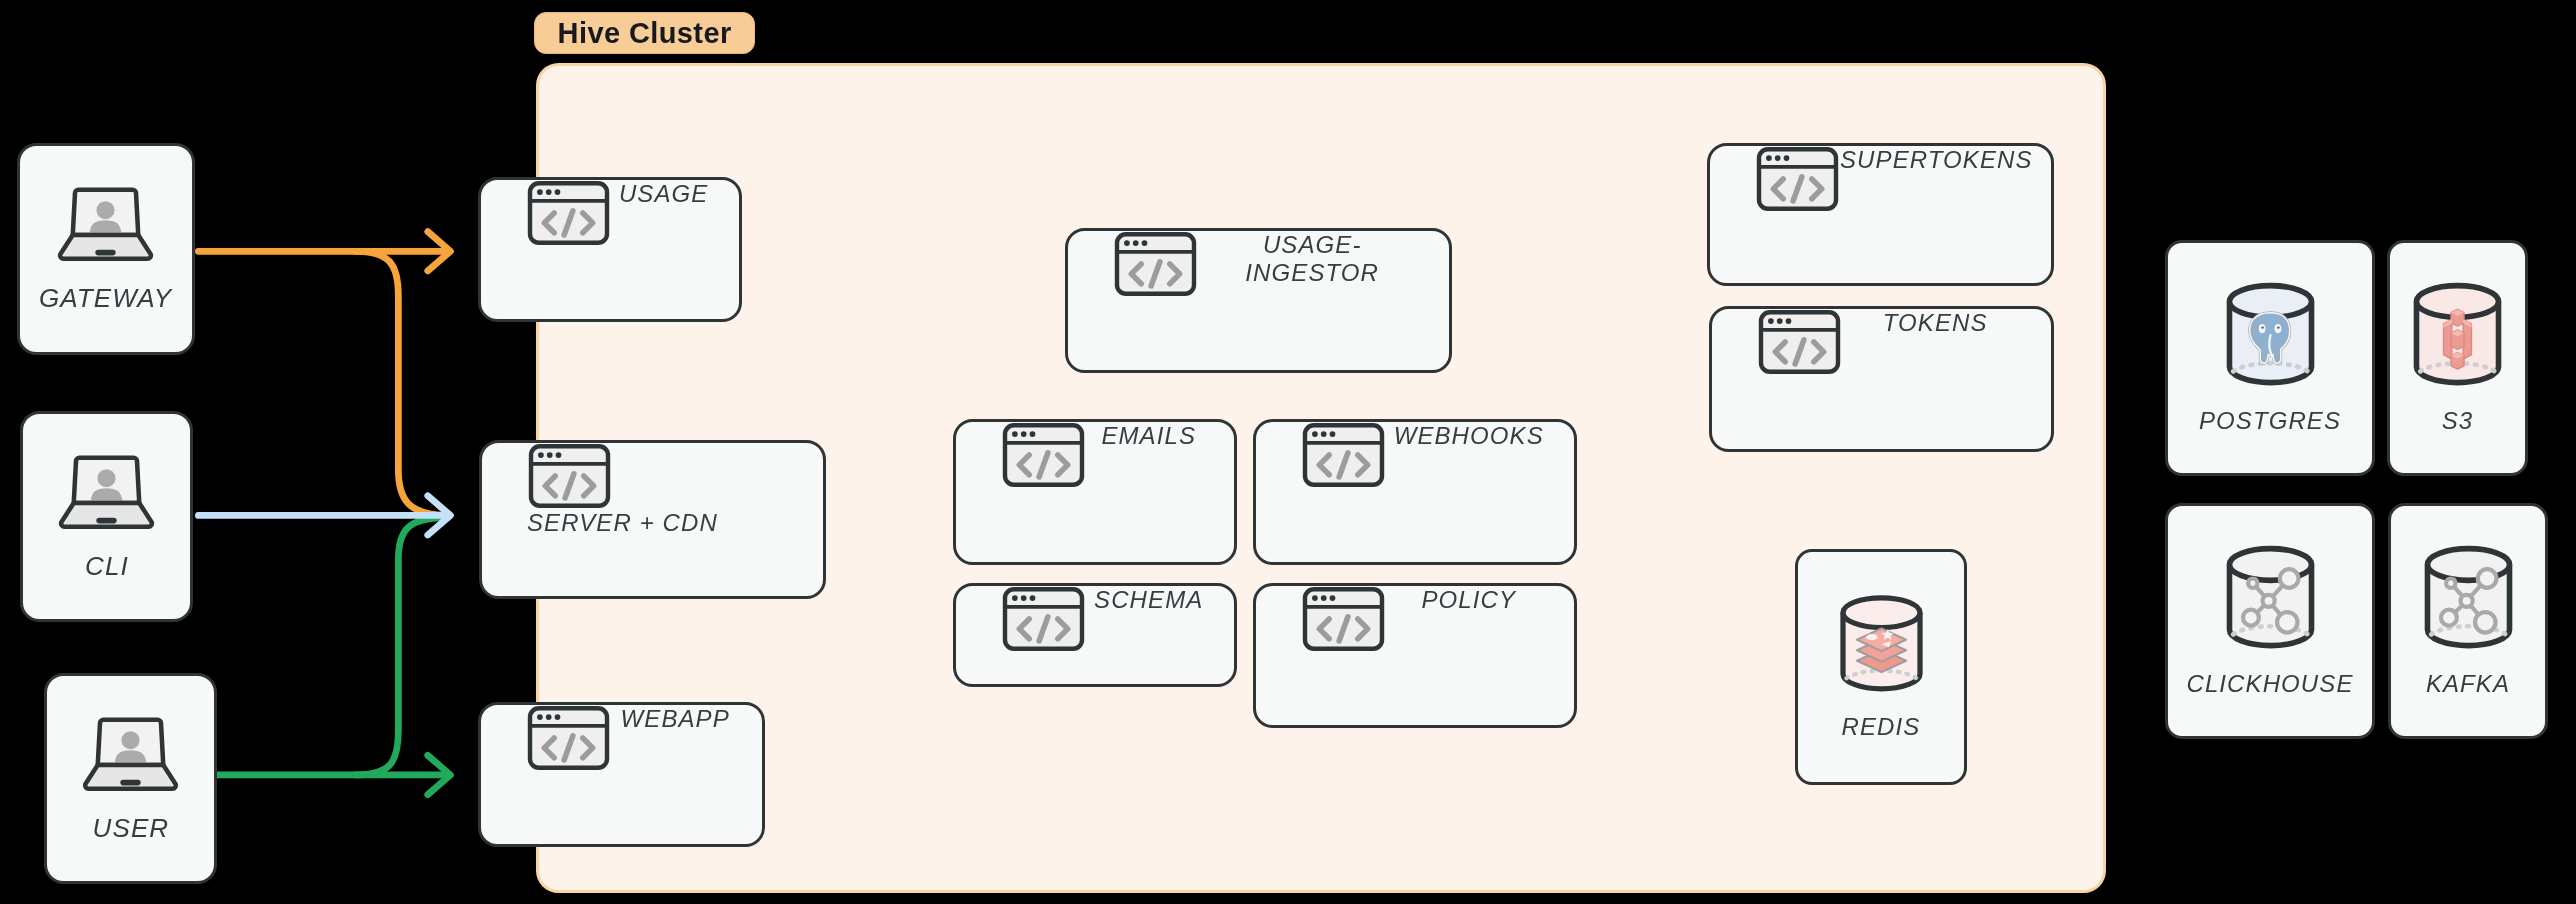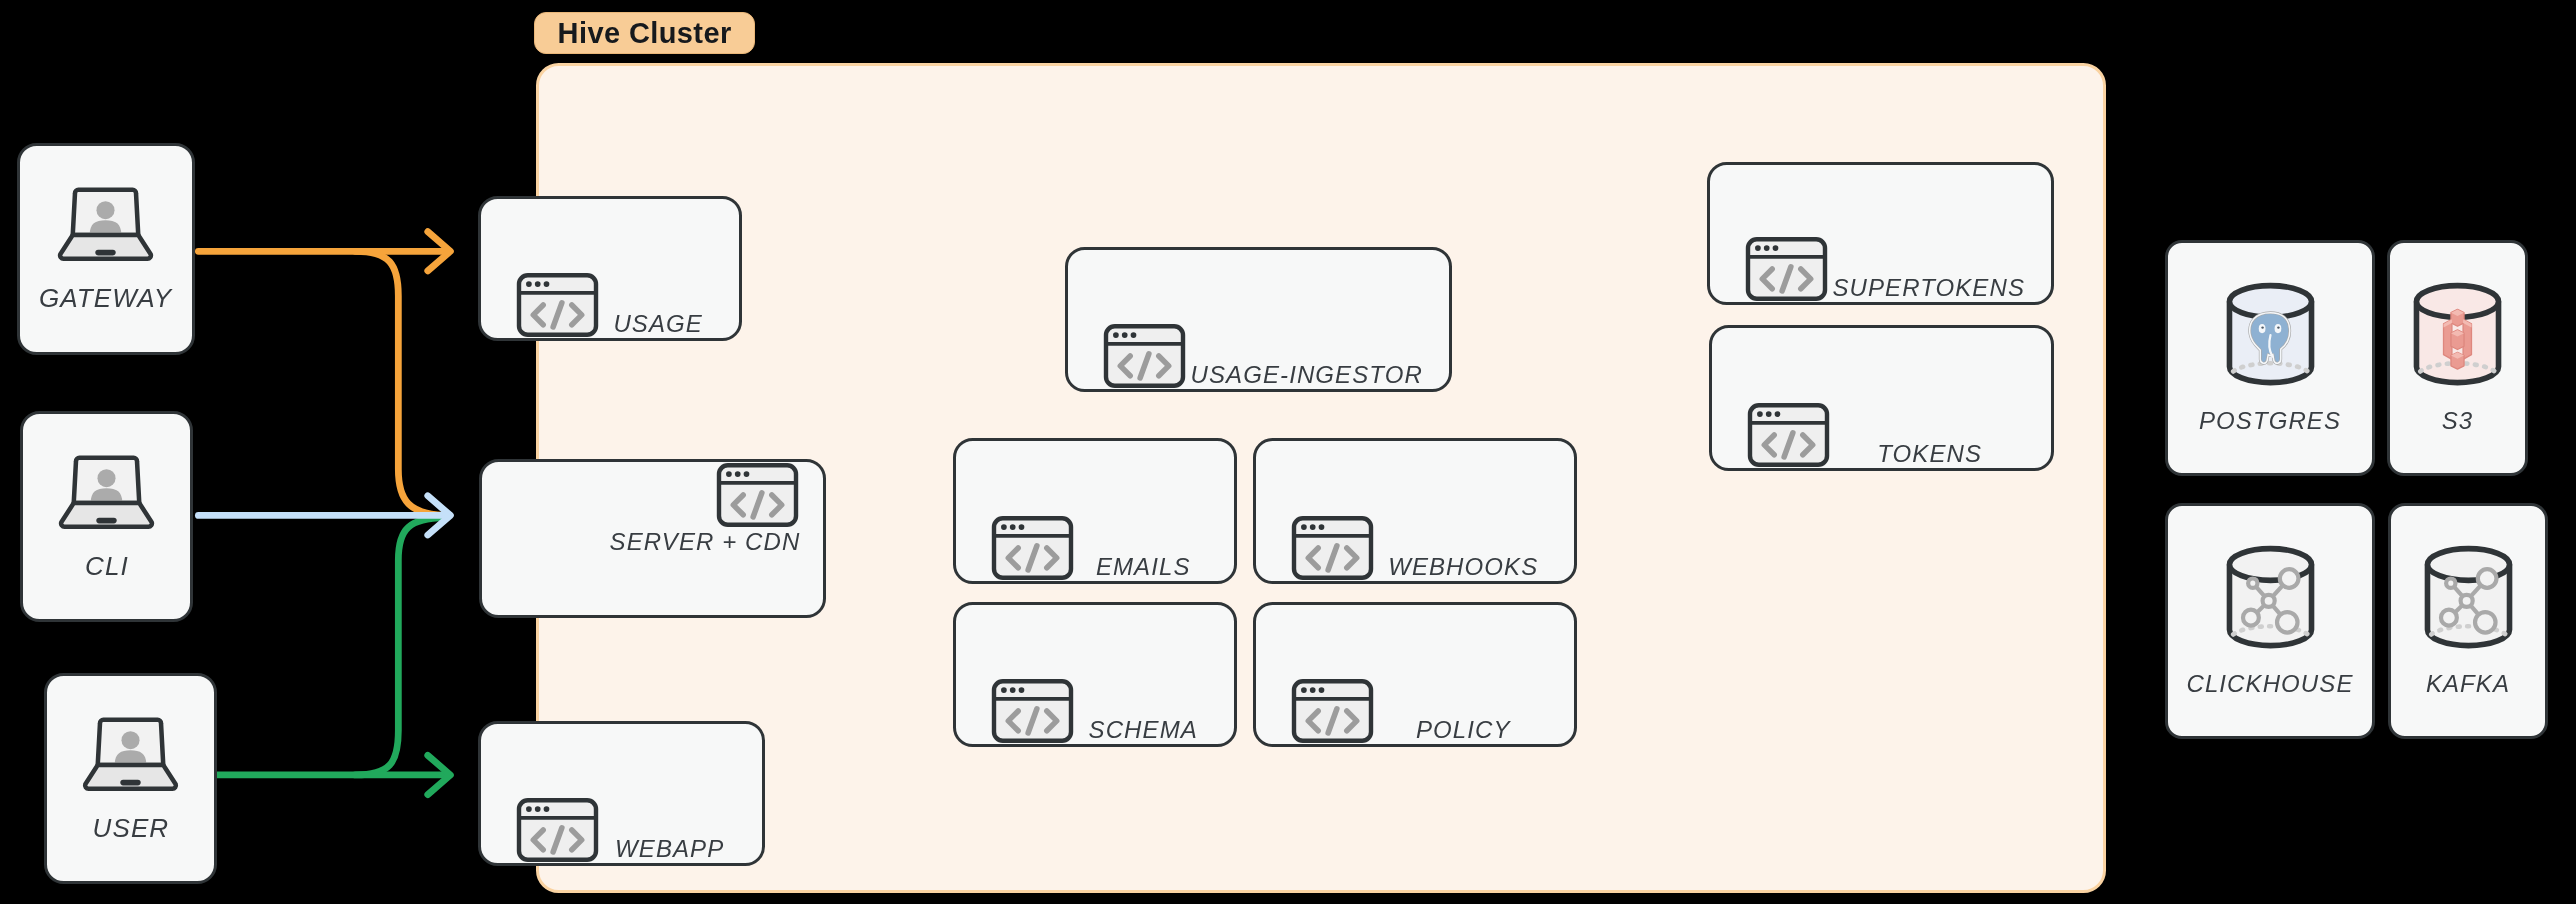--- a/index.html
+++ b/index.html
@@ -13,21 +13,21 @@
   .cluster{position:absolute;left:536px;top:63px;width:1570px;height:830px;
     background:#FDF3EA;border:3px solid #FAD3A2;border-radius:22.6px;box-sizing:border-box;}
   .badge{position:absolute;left:534px;top:12px;height:42px;box-sizing:border-box;
     background:#F8CC96;border:1.5px solid #E9B678;border-radius:12px;
     display:inline-flex;align-items:center;padding:0 22.6px;
     font-size:29px;font-weight:bold;color:#16191D;letter-spacing:0.4px;}
 
   
   .card{position:absolute;background:#F7F8F8;border:3.8px solid #2F3437;border-radius:19.6px;
     box-sizing:border-box;display:flex;}
-  .svc{align-items:flex-end;padding-left:34px;padding-right:22.6px;margin-top:19px;}
+  .svc{align-items:flex-start;padding-left:45px;padding-right:22.6px;}
   .svc .bwin{width:85px;height:66px;flex:0 0 auto;}
   .nlabel{font-style:italic;color:#383D42;letter-spacing:1.1px;}
   .svc .nlabel{flex:1;text-align:center;font-size:24px;}
   .vert{flex-direction:column;align-items:center;justify-content:center;gap:16.6px;border-radius:17px;}
   .vert .nlabel{font-size:24px;text-align:center;}
   .client{flex-direction:column;align-items:center;justify-content:center;gap:15px;}
   .client .nlabel{font-size:26px;}
   .lap{width:113px;height:84px;}
   .cyl{width:97px;height:110px;}
 </style>
@@ -167,21 +167,21 @@
       <circle cx="12" cy="11" r="2.6" fill="#2F3437"></circle>
         <circle cx="20" cy="11" r="2.6" fill="#2F3437"></circle>
         <circle cx="28" cy="11" r="2.6" fill="#2F3437"></circle>
       <polyline points="25,30 16,39 25,48" fill="none" stroke="#9C9C9C" stroke-width="5" stroke-linecap="round" stroke-linejoin="round"></polyline>
       <polyline points="51,30 60,39 51,48" fill="none" stroke="#9C9C9C" stroke-width="5" stroke-linecap="round" stroke-linejoin="round"></polyline>
       <line x1="42" y1="28" x2="34" y2="50" stroke="#9C9C9C" stroke-width="5" stroke-linecap="round"></line>
     </svg>
     <div class="nlabel">WEBHOOKS</div>
   </div>
 
-  <div class="card svc" style="left:953px;top:583px;width:284px;height:145px;">
+  <div class="card svc" style="left:953px;top:583px;width:284px;height:104px;">
     <svg class="bwin" viewBox="0 0 76 60">
       <rect x="3" y="3" width="70" height="54" rx="8" fill="#EFEFEF" stroke="#2F3437" stroke-width="4"></rect>
       <line x1="3" y1="19" x2="73" y2="19" stroke="#2F3437" stroke-width="3.5"></line>
       <circle cx="12" cy="11" r="2.6" fill="#2F3437"></circle>
         <circle cx="20" cy="11" r="2.6" fill="#2F3437"></circle>
         <circle cx="28" cy="11" r="2.6" fill="#2F3437"></circle>
       <polyline points="25,30 16,39 25,48" fill="none" stroke="#9C9C9C" stroke-width="5" stroke-linecap="round" stroke-linejoin="round"></polyline>
       <polyline points="51,30 60,39 51,48" fill="none" stroke="#9C9C9C" stroke-width="5" stroke-linecap="round" stroke-linejoin="round"></polyline>
       <line x1="42" y1="28" x2="34" y2="50" stroke="#9C9C9C" stroke-width="5" stroke-linecap="round"></line>
     </svg>
@@ -223,20 +223,36 @@
       <circle cx="12" cy="11" r="2.6" fill="#2F3437"></circle>
         <circle cx="20" cy="11" r="2.6" fill="#2F3437"></circle>
         <circle cx="28" cy="11" r="2.6" fill="#2F3437"></circle>
       <polyline points="25,30 16,39 25,48" fill="none" stroke="#9C9C9C" stroke-width="5" stroke-linecap="round" stroke-linejoin="round"></polyline>
       <polyline points="51,30 60,39 51,48" fill="none" stroke="#9C9C9C" stroke-width="5" stroke-linecap="round" stroke-linejoin="round"></polyline>
       <line x1="42" y1="28" x2="34" y2="50" stroke="#9C9C9C" stroke-width="5" stroke-linecap="round"></line>
     </svg>
     <div class="nlabel">TOKENS</div>
   </div>
 
+  <div class="card vert" style="left:1795px;top:549px;width:172px;height:236px;">
+    <svg class="cyl" style="width:91px;height:104px;" viewBox="0 0 104 118">
+      <path d="M8 22 L8 92 A44 17 0 0 0 96 92 L96 22" fill="#FAEDEB" stroke="#2F3437" stroke-width="6"></path>
+      <path d="M12 97 A44 15 0 0 1 92 97" fill="none" stroke="#CFCFCF" stroke-width="5" stroke-dasharray="2 8" stroke-linecap="round"></path>
+      <ellipse cx="52" cy="22" rx="44" ry="17" fill="#FAEDEB" stroke="#2F3437" stroke-width="6"></ellipse>
+      <g stroke="#9E9E9E" stroke-width="2.5" stroke-linejoin="round">
+        <path d="M52 64 L80 77 L52 90 L24 77 Z" fill="#EF998E"></path>
+        <path d="M52 52 L80 65 L52 78 L24 65 Z" fill="#F2A298"></path>
+        <path d="M52 40 L80 53 L52 66 L24 53 Z" fill="#F5ACA1"></path>
+      </g>
+      <ellipse cx="41" cy="50" rx="6.5" ry="3.5" fill="#FBF1EF"></ellipse>
+      <path d="M59 41 l2.2 4 4.5 .5 -3.3 3 .9 4.4 -4.3 -2.3 -4.3 2.3 .9 -4.4 -3.3 -3 4.5 -.5 Z" fill="#FBF1EF"></path>
+      <path d="M52 58 L63 54.5 L60.5 61.5 Z" fill="#FBF1EF"></path>
+    </svg>
+    <div class="nlabel">REDIS</div>
+  </div>
 
   <div class="card vert" style="left:2165px;top:240px;width:210px;height:236px;">
     <svg class="cyl" viewBox="0 0 104 118">
       <path d="M8 22 L8 92 A44 17 0 0 0 96 92 L96 22" fill="#EAEEF6" stroke="#2F3437" stroke-width="6"></path>
       <path d="M12 97 A44 15 0 0 1 92 97" fill="none" stroke="#CFCFCF" stroke-width="5" stroke-dasharray="2 8" stroke-linecap="round"></path>
       <ellipse cx="52" cy="22" rx="44" ry="17" fill="#EAEEF6" stroke="#2F3437" stroke-width="6"></ellipse>
       <path d="M52 34 C36 34 28 44 30 57 C31.5 66 37 70 41 74 L41 84 C41 89 47 90 48.5 85 L49.5 79 C51 80 53 80 54.5 79 L55.5 85 C57 90 63 89 63 84 L63 73 C69 69 73.5 61 72.5 51 C71.5 40 64 34 52 34 Z" fill="#8EB1D2" stroke="#A9A9A9" stroke-width="3" stroke-linejoin="round"></path>
       <path d="M52 34 C36 34 28 44 30 57 C31.5 66 37 70 41 74 L41 84 C41 89 47 90 48.5 85 L49.5 79 C51 80 53 80 54.5 79 L55.5 85 C57 90 63 89 63 84 L63 73 C69 69 73.5 61 72.5 51 C71.5 40 64 34 52 34 Z" fill="none" stroke="#F4F7FA" stroke-width="1.6"></path>
       <ellipse cx="43" cy="51" rx="3.6" ry="5" fill="#F4F7FA"></ellipse>
       <ellipse cx="60" cy="51" rx="3.6" ry="5" fill="#F4F7FA"></ellipse>

